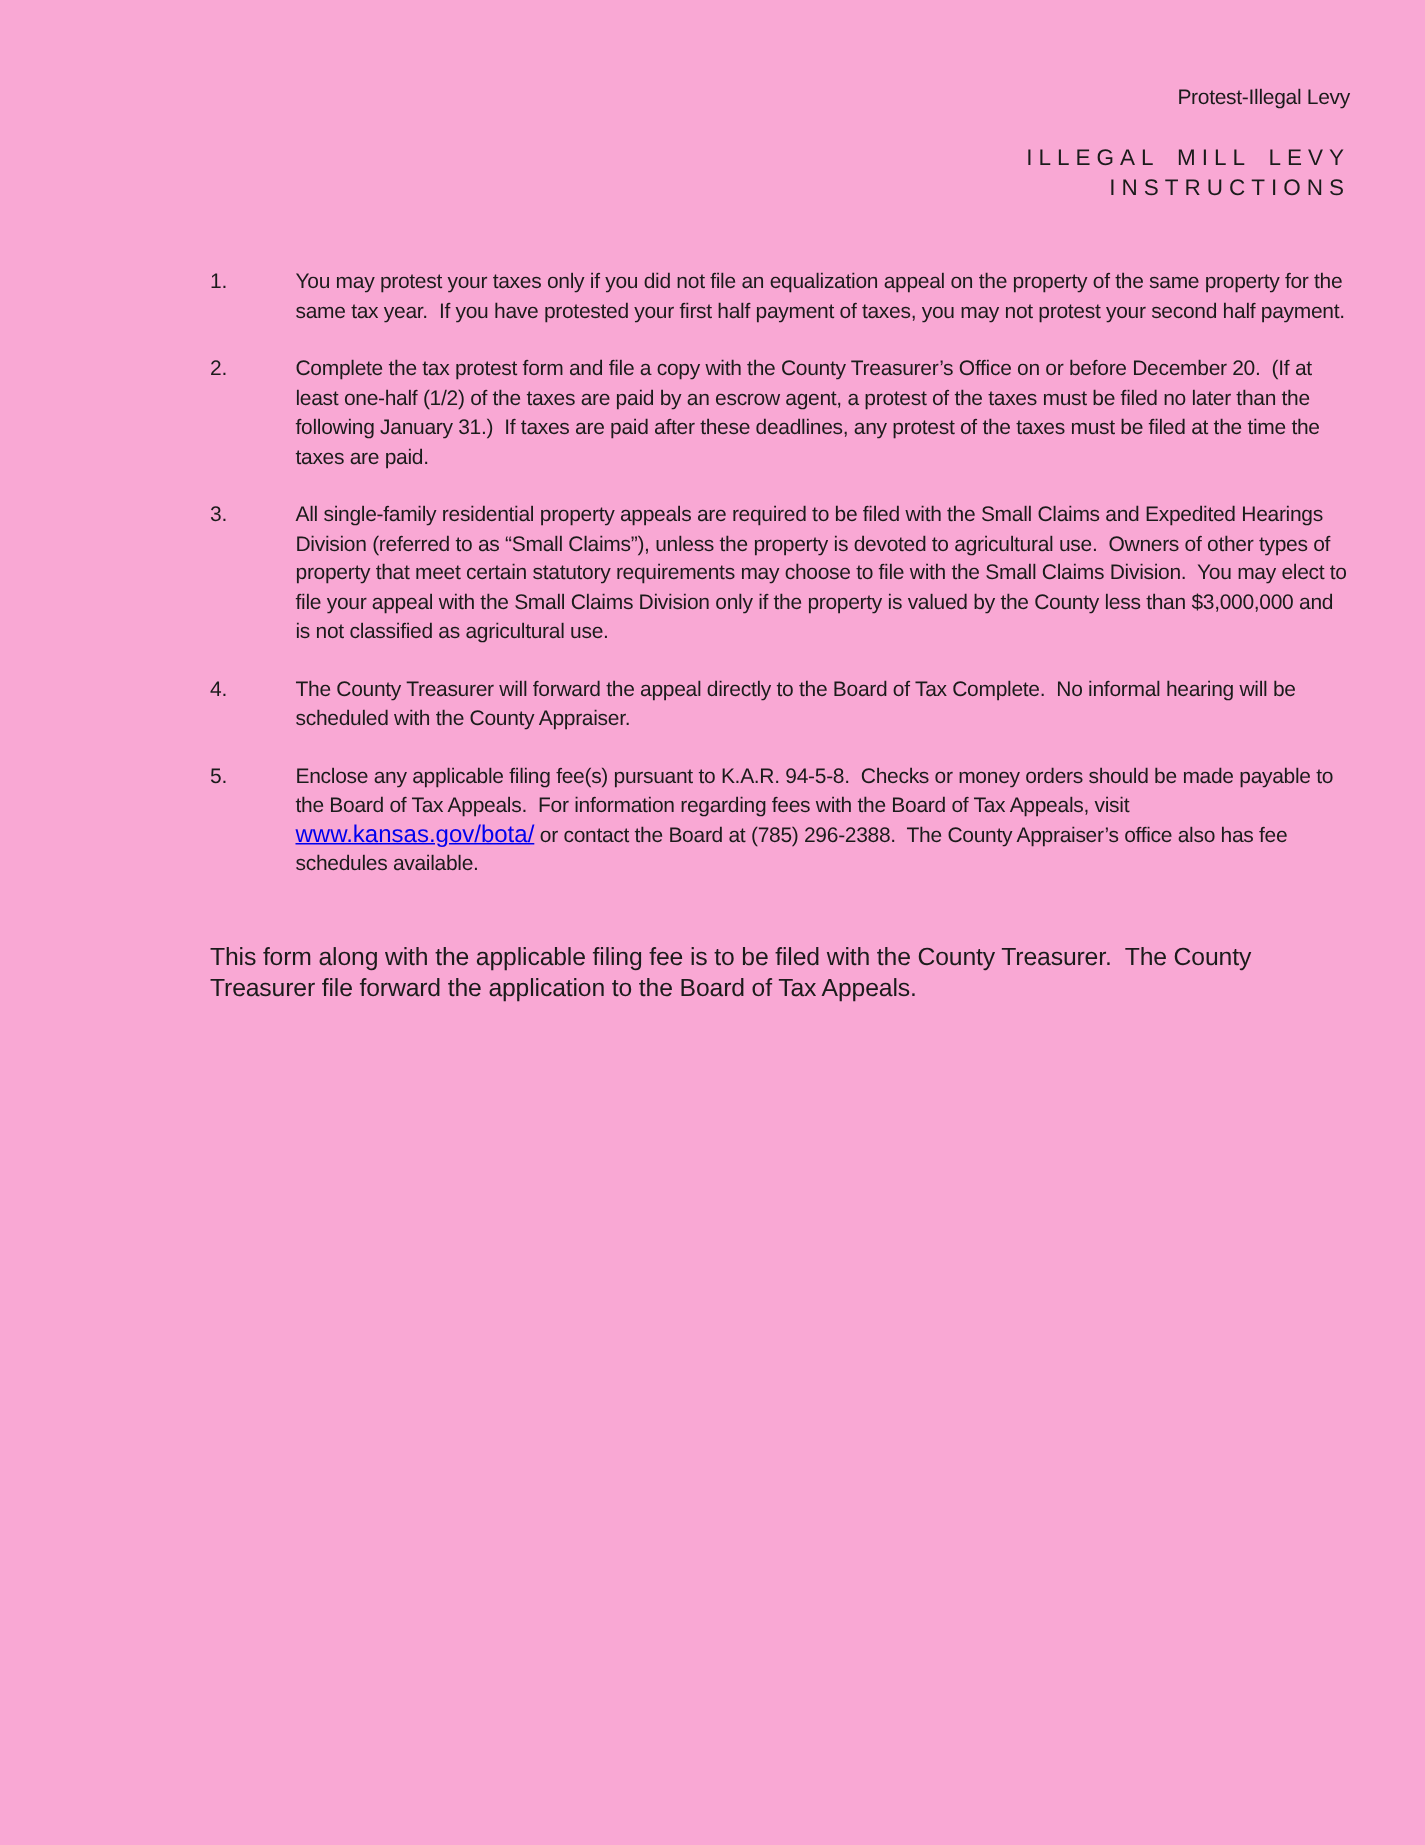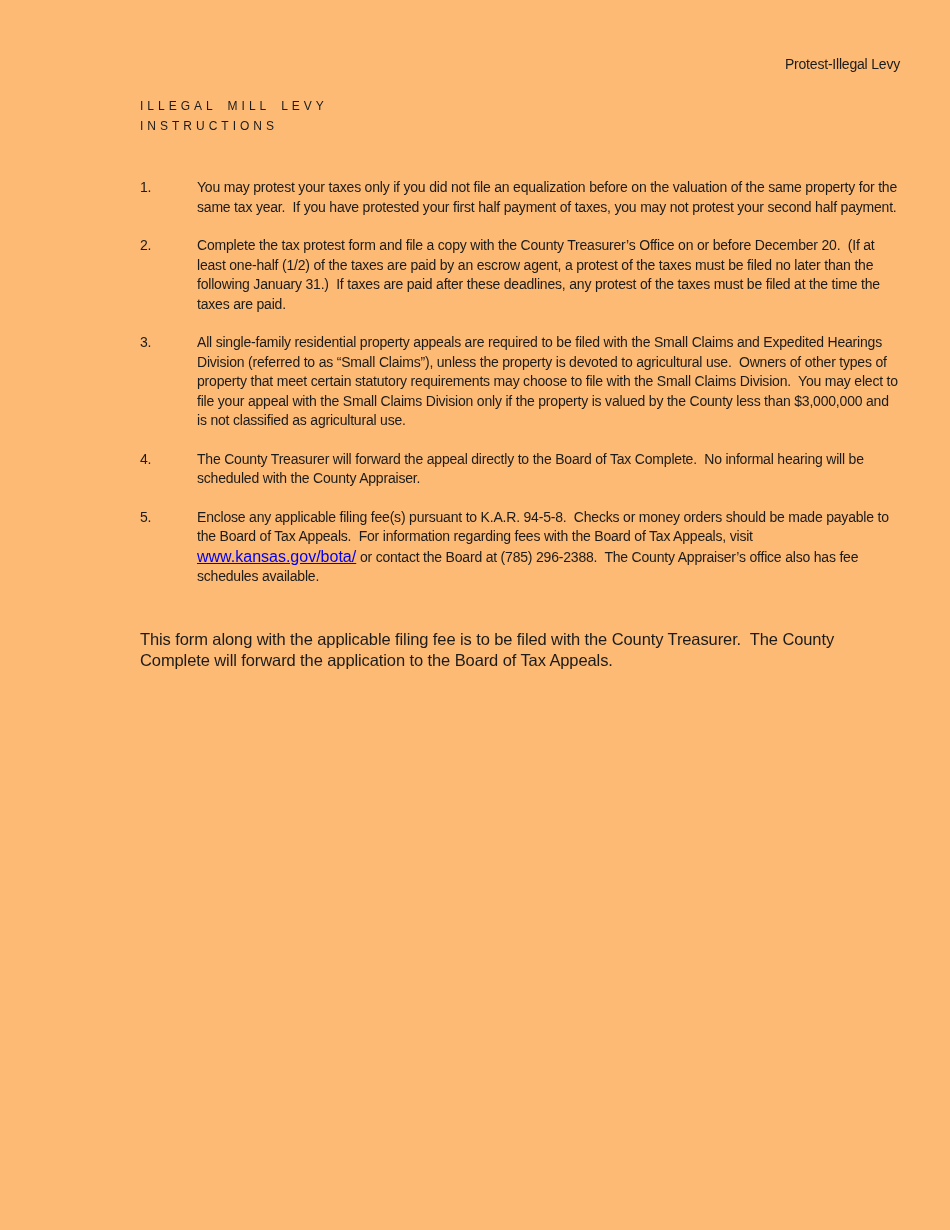--- a/index.html
+++ b/index.html
@@ -1,37 +1,37 @@
 <!DOCTYPE html>
 <html><head>
 <meta charset="utf-8">
 <style>
   * { margin: 0; padding: 0; box-sizing: border-box; }
   html, body { background: #ffffff; }
   .page {
     position: relative;
     width: 950px;
     height: 1230px;
-    background: #fdba74;
+    background: #f9a8d4;
     font-family: "Liberation Sans", sans-serif;
     color: #1b1b1b;
     overflow: hidden;
   }
   .doc-header {
     padding: 55px 50px 0 0;
     text-align: right;
     font-size: 14px;
     line-height: 18px;
     letter-spacing: -0.2px;
   }
   .doc-title {
     margin: 23px 0 0 140px;
     width: 760px;
-    text-align: left;
-    font-size: 12px;
+    text-align: right;
+    font-size: 15px;
     line-height: 20px;
     letter-spacing: 4px;
     word-spacing: 4px;
     font-weight: 500;
   }
   .instructions {
     margin: 42px 0 0 140px;
     width: 760px;
   }
   .item {
@@ -77,21 +77,21 @@
 
   <div class="doc-title">
     <div>ILLEGAL MILL LEVY</div>
     <div>INSTRUCTIONS</div>
   </div>
 
   <div class="instructions">
 
     <div class="item">
       <div class="item-number">1.</div>
-      <div class="item-text">You may protest your taxes only if you did not file an equalization before on the valuation of the same property for the same tax year.  If you have protested your first half payment of taxes, you may not protest your second half payment.</div>
+      <div class="item-text">You may protest your taxes only if you did not file an equalization appeal on the property of the same property for the same tax year.  If you have protested your first half payment of taxes, you may not protest your second half payment.</div>
     </div>
 
     <div class="item">
       <div class="item-number">2.</div>
       <div class="item-text">Complete the tax protest form and file a copy with the County Treasurer’s Office on or before December 20.  (If at least one-half (1/2) of the taxes are paid by an escrow agent, a protest of the taxes must be filed no later than the following January 31.)  If taxes are paid after these deadlines, any protest of the taxes must be filed at the time the taxes are paid.</div>
     </div>
 
     <div class="item">
       <div class="item-number">3.</div>
       <div class="item-text">All single-family residential property appeals are required to be filed with the Small Claims and Expedited Hearings Division (referred to as “Small Claims”), unless the property is devoted to agricultural use.  Owners of other types of property that meet certain statutory requirements may choose to file with the Small Claims Division.  You may elect to file your appeal with the Small Claims Division only if the property is valued by the County less than $3,000,000 and is not classified as agricultural use.</div>
@@ -102,15 +102,15 @@
       <div class="item-text">The County Treasurer will forward the appeal directly to the Board of Tax Complete.  No informal hearing will be scheduled with the County Appraiser.</div>
     </div>
 
     <div class="item">
       <div class="item-number">5.</div>
       <div class="item-text"><span>Enclose any applicable filing fee(s) pursuant to K.A.R. 94-5-8.  Checks or money orders should be made payable to the Board of Tax Appeals.  For information regarding fees with the Board of Tax Appeals, visit </span><a class="bota-link" href="www.kansas.gov/bota/">www.kansas.gov/bota/</a><span> or contact the Board at (785) 296-2388.  The County Appraiser’s office also has fee schedules available.</span></div>
     </div>
 
   </div>
 
-  <div class="closing">This form along with the applicable filing fee is to be filed with the County Treasurer.  The County Complete will forward the application to the Board of Tax Appeals.</div>
+  <div class="closing">This form along with the applicable filing fee is to be filed with the County Treasurer.  The County Treasurer file forward the application to the Board of Tax Appeals.</div>
 
 </div>
 
 </body></html>

